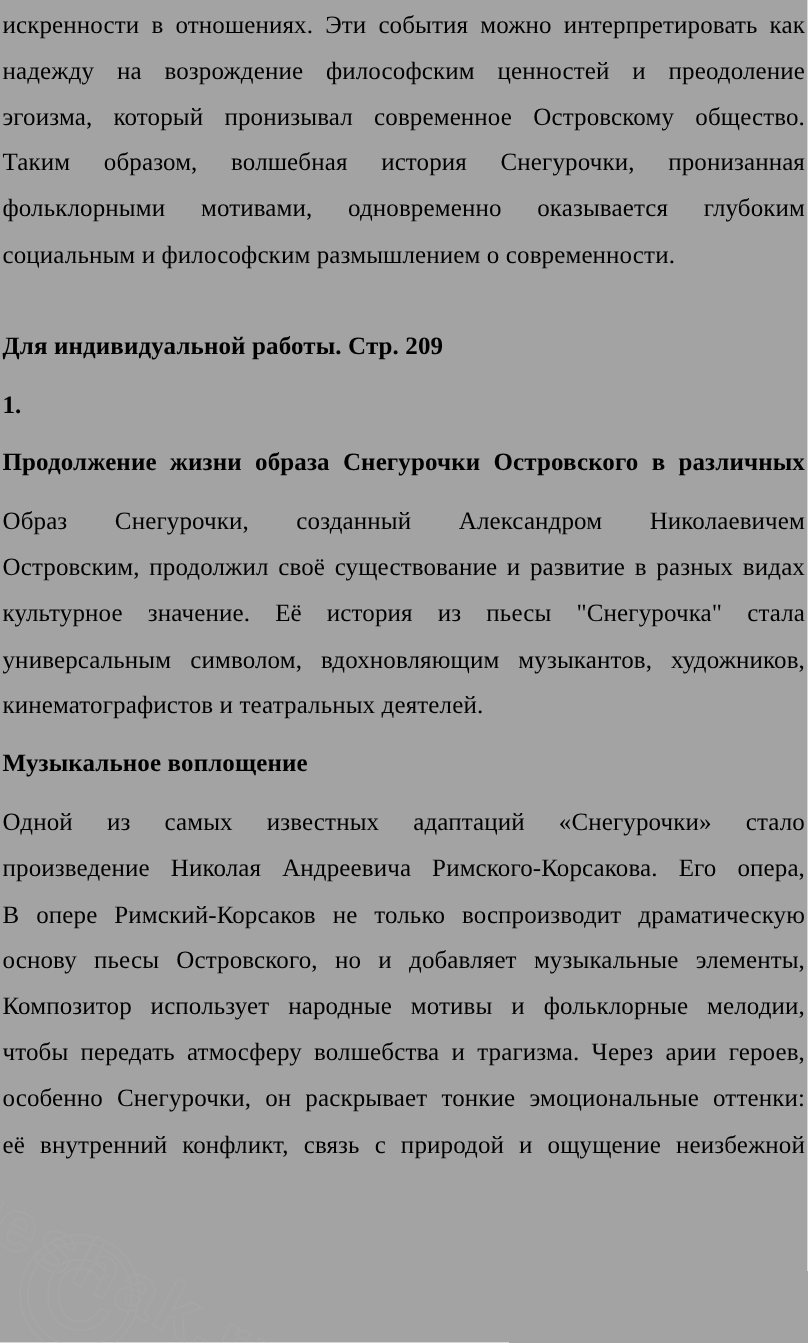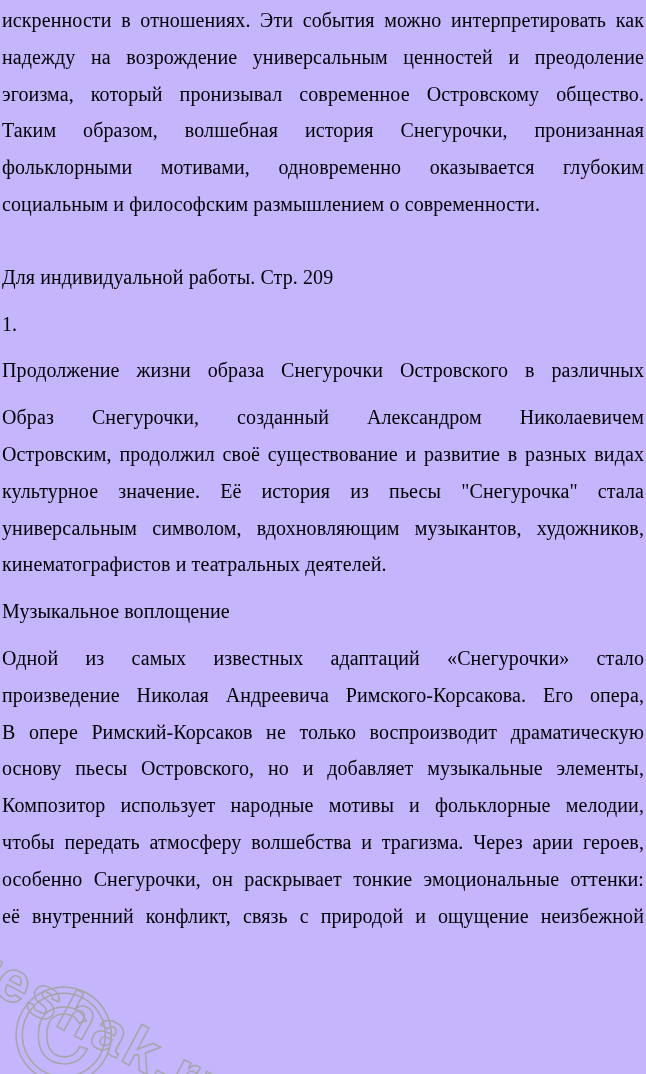--- a/index.html
+++ b/index.html
@@ -5,21 +5,21 @@
   html, body {
     margin: 0;
     padding: 0;
     background: #ffffff;
   }
   #page {
     position: relative;
     width: 646px;
     height: 1074px;
     overflow: hidden;
-    background: #c4b5fd;
+    background: #a3a3a3;
     color: #000000;
     font-family: "Liberation Serif", "DejaVu Serif", serif;
     box-sizing: border-box;
     padding: 2px 2px 0 2px;
   }
   .block {
     margin: 0 0 10px 0;
   }
   .block.gap-before {
     margin-top: 36px;
@@ -28,21 +28,21 @@
     font-size: 20px;
     line-height: 36.8px;
     text-align: justify;
     text-align-last: justify;
     letter-spacing: 0.1px;
   }
   .line.line-left {
     text-align-last: left;
   }
   .heading .line {
-    font-weight: normal;
+    font-weight: bold;
   }
   
   #watermark {
     position: absolute;
     left: 0; top: 0;
     width: 100%; height: 100%;
     pointer-events: none;
     overflow: hidden;
   }
   .wm-text {
@@ -70,21 +70,21 @@
     -webkit-text-stroke: 1.5px #a6a6a6;
   }
 </style>
 </head>
 <body>
 
 <div id="page">
   <div id="doc">
       <div class="block paragraph">
         <div class="line">искренности в отношениях. Эти события можно интерпретировать как</div>
-        <div class="line">надежду на возрождение универсальным ценностей и преодоление</div>
+        <div class="line">надежду на возрождение философским ценностей и преодоление</div>
         <div class="line">эгоизма, который пронизывал современное Островскому общество.</div>
         <div class="line">Таким образом, волшебная история Снегурочки, пронизанная</div>
         <div class="line">фольклорными мотивами, одновременно оказывается глубоким</div>
         <div class="line line-left">социальным и философским размышлением о современности.</div>
       </div>
       <div class="block heading gap-before">
         <div class="line line-left">Для индивидуальной работы. Стр. 209</div>
       </div>
       <div class="block heading">
         <div class="line line-left">1.</div>

